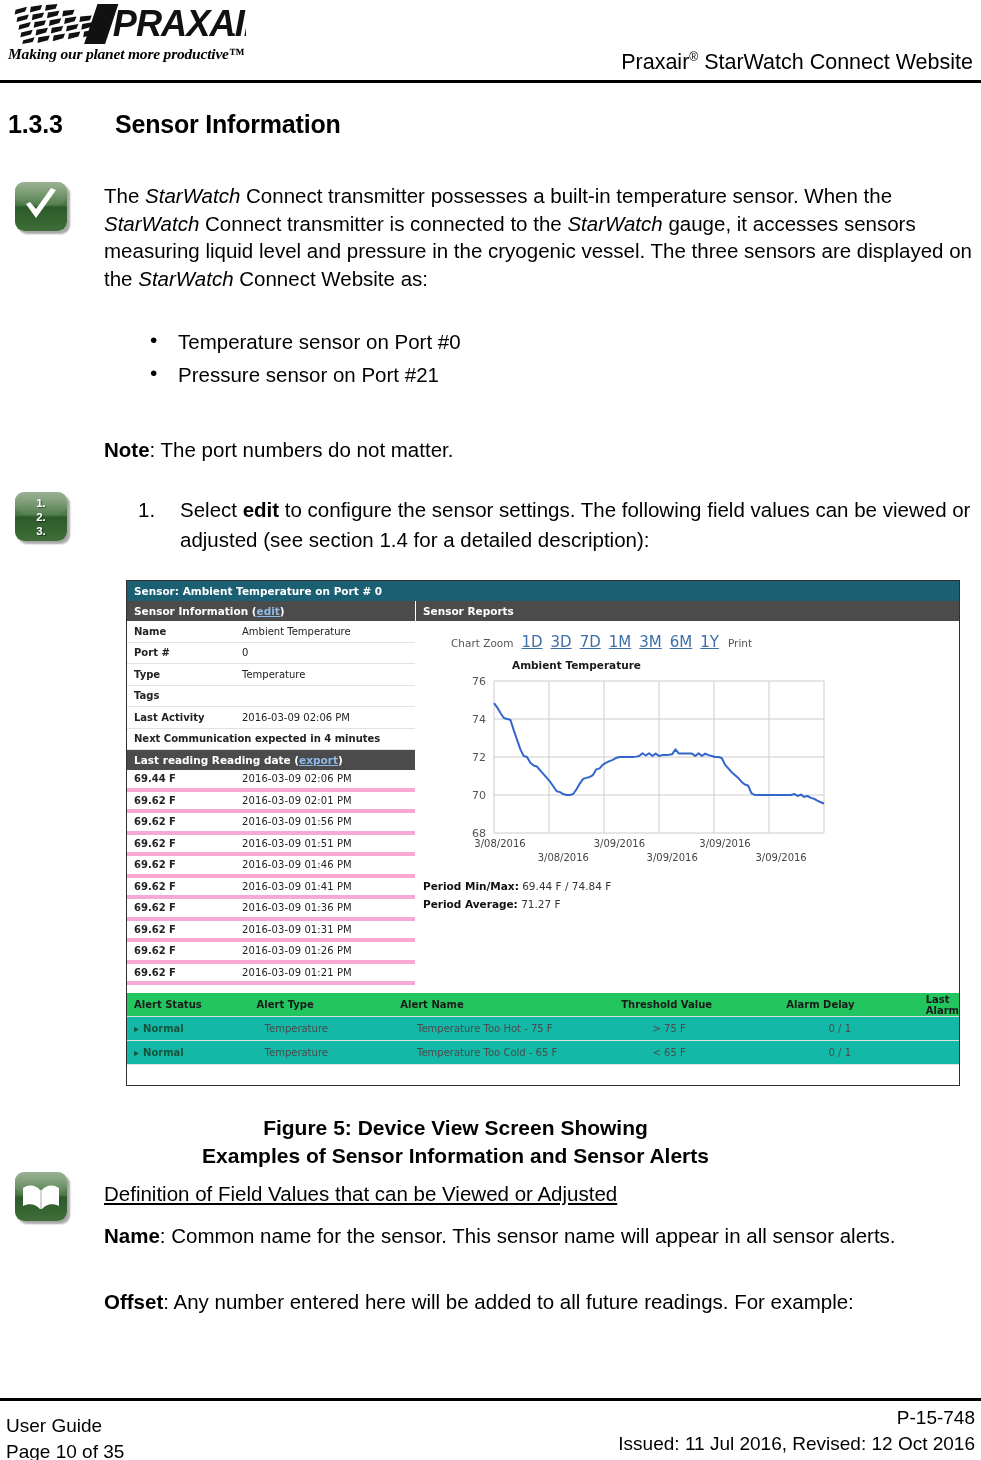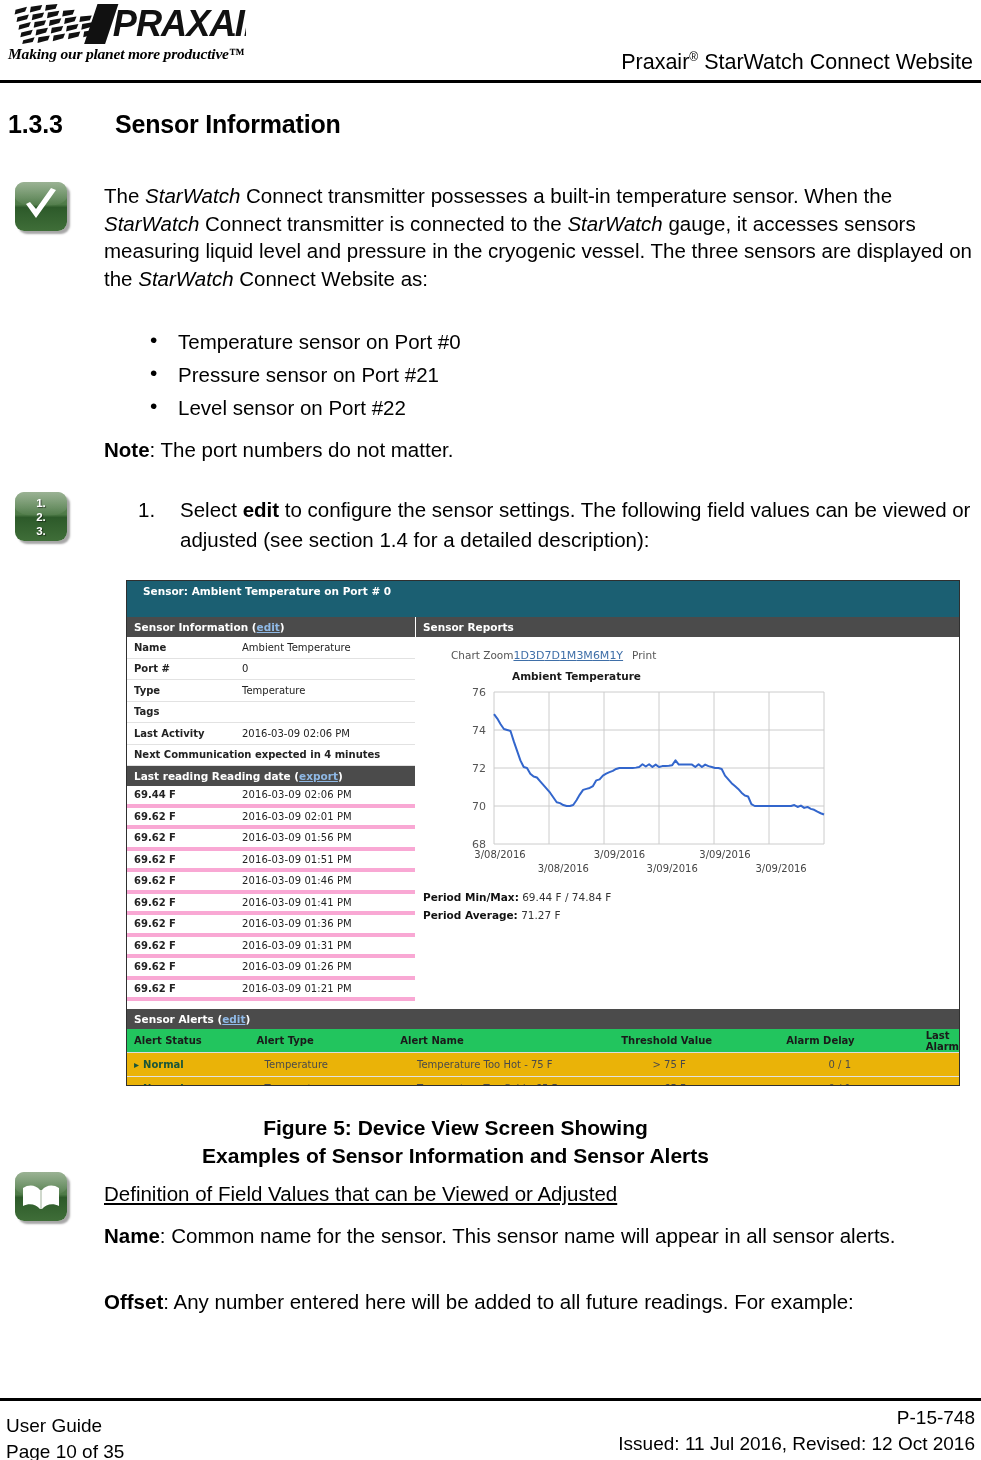--- a/index.html
+++ b/index.html
@@ -176,27 +176,27 @@
     top: 580px;
     width: 834px;
     height: 506px;
     border: 1px solid #2f2f2f;
     background: #fff;
     box-sizing: border-box;
     font-family: "DejaVu Sans", sans-serif;
     overflow: hidden;
   }
   .ss-titlebar {
-    height: 36px;
+    height: 20px;
     background: #1b5f72;
     color: #fff;
     font-size: 10.5px;
     font-weight: bold;
     line-height: 20px;
-    padding-left: 16px;
+    padding-left: 7px;
     box-sizing: border-box;
   }
   .ss-body {
     display: flex;
     height: 392px;
   }
   .ss-left {
     width: 289px;
     border-right: 1px solid #fff;
     box-sizing: border-box;
@@ -245,22 +245,22 @@
 
   
   .chart-zoom {
     font-size: 10.5px;
     color: #555;
     padding: 12px 0 0 35px;
   }
   .chart-zoom a {
     color: #3f6fa8;
     text-decoration: underline;
-    margin-left: 0;
-    font-size: 11px;
+    margin-left: 8px;
+    font-size: 15px;
   }
   .chart-zoom .print {
     color: #555;
     margin-left: 9px;
     text-decoration: none;
   }
 
   .chart-wrap {
     position: relative;
     margin-top: 8px;
@@ -295,21 +295,21 @@
     box-sizing: border-box;
     padding-left: 7px;
   }
   .alerts-head-row {
     font-weight: bold;
     color: #1a1a1a;
     background: #22c55e;
     border-bottom: 1px solid #ddd;
   }
   .alerts-row {
-    background: #eab308;
+    background: #14b8a6;
     border-bottom: 1px solid #e2e2e2;
     color: #4a4a4a;
   }
   .c1 { width: 118px; }
   .c2 { width: 128px; }
   .c3 { width: 212px; }
   .c4 { width: 160px; }
   .c5 { width: 132px; }
   .c6 { flex: 1; }
   .alerts-row .c1 { color: #17553b; font-weight: bold; }
@@ -442,21 +442,20 @@
 <div class="gicon" style="left:15px; top:182px;">
   <svg width="52" height="49" viewBox="0 0 52 49">
     <path d="M11 22 L21 36 L41 8 L36 6 L21 27 L15 20 Z" fill="#ffffff"></path>
   </svg>
 </div>
 <div class="body-text para-intro">The <i>StarWatch</i> Connect transmitter possesses a built-in temperature sensor.  When the <i>StarWatch</i> Connect transmitter is connected to the <i>StarWatch</i> gauge, it accesses sensors measuring liquid level and pressure in the cryogenic vessel.  The three sensors are displayed on the <i>StarWatch</i> Connect Website as:</div>
 
 <ul class="bullets">
   <li>Temperature sensor on Port #0</li>
   <li>Pressure sensor on Port #21</li>
-  <li>Level sensor on Port #22</li>
 </ul>
 
 <div class="note-line">
   <b>Note</b><span>:  The port numbers do not matter.</span>
 </div>
 
 <div class="gicon" style="left:15px; top:492px;">
   <div class="digits">1.<br>2.<br>3.</div>
 </div>
 <div class="numbered-item">
@@ -582,23 +581,20 @@
 
       <div class="period-line">
         <b>Period Min/Max:</b><span> 69.44 F / 74.84 F</span>
       </div>
       <div class="period-line">
         <b>Period Average:</b><span> 71.27 F</span>
       </div>
     </div>
   </div>
 
-  <div class="panel-header">
-    <span>Sensor Alerts (</span><a class="lnk" href="#">edit</a><span>)</span>
-  </div>
 
   <div class="alerts-head-row">
     <span class="c1">Alert Status</span>
     <span class="c2">Alert Type</span>
     <span class="c3">Alert Name</span>
     <span class="c4">Threshold Value</span>
     <span class="c5">Alarm Delay</span>
     <span class="c6">Last Alarm</span>
   </div>
 

